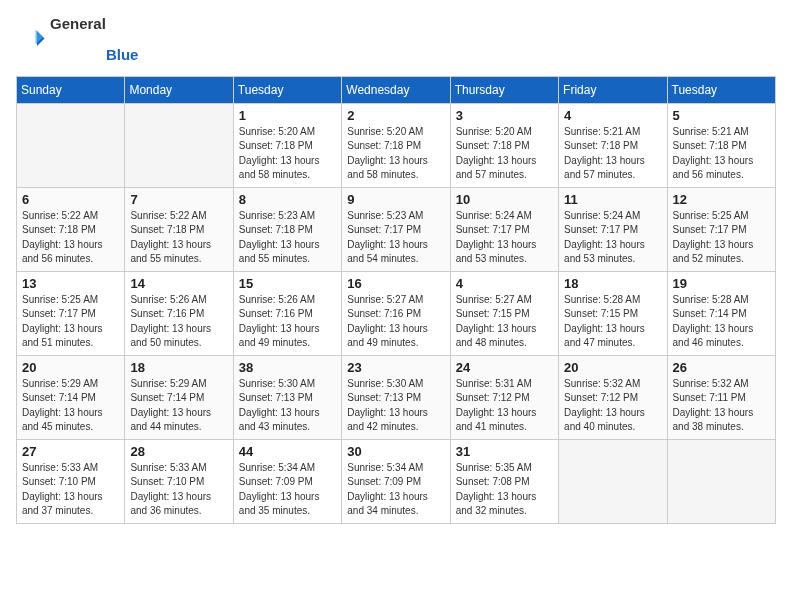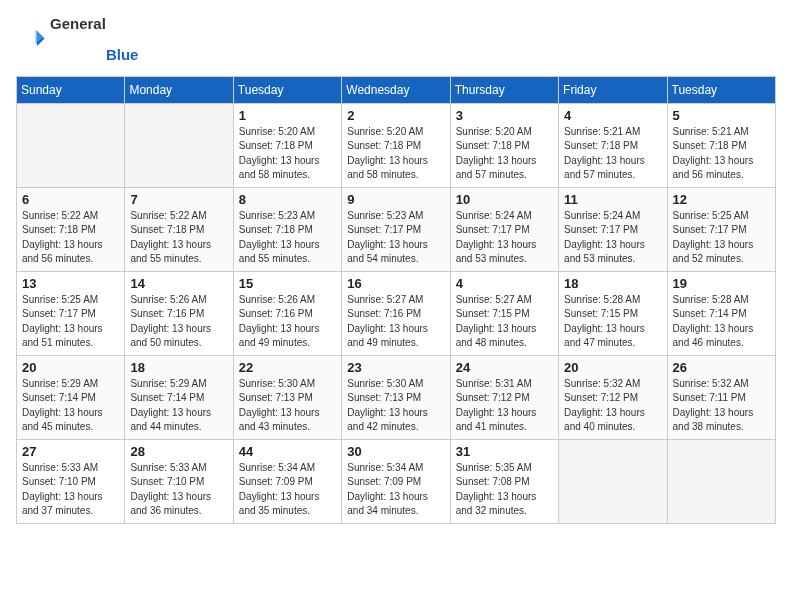--- a/index.html
+++ b/index.html
@@ -211,21 +211,21 @@
       <tr>
         <td>
           <div class="day-num">20</div>
           <div class="day-info">Sunrise: 5:29 AM<br>Sunset: 7:14 PM<br>Daylight: 13 hours<br>and 45 minutes.</div>
         </td>
         <td>
           <div class="day-num">18</div>
           <div class="day-info">Sunrise: 5:29 AM<br>Sunset: 7:14 PM<br>Daylight: 13 hours<br>and 44 minutes.</div>
         </td>
         <td>
-          <div class="day-num">22</div>
+          <div class="day-num">38</div>
           <div class="day-info">Sunrise: 5:30 AM<br>Sunset: 7:13 PM<br>Daylight: 13 hours<br>and 43 minutes.</div>
         </td>
         <td>
           <div class="day-num">23</div>
           <div class="day-info">Sunrise: 5:30 AM<br>Sunset: 7:13 PM<br>Daylight: 13 hours<br>and 42 minutes.</div>
         </td>
         <td>
           <div class="day-num">24</div>
           <div class="day-info">Sunrise: 5:31 AM<br>Sunset: 7:12 PM<br>Daylight: 13 hours<br>and 41 minutes.</div>
         </td>

